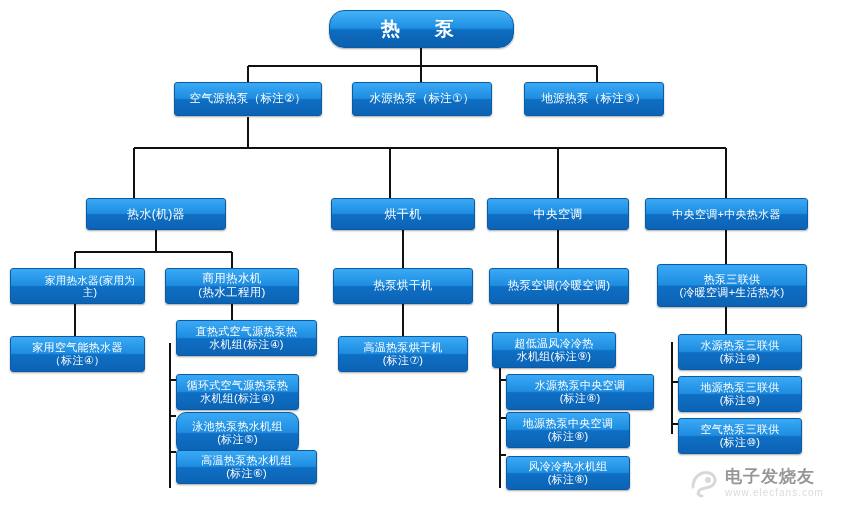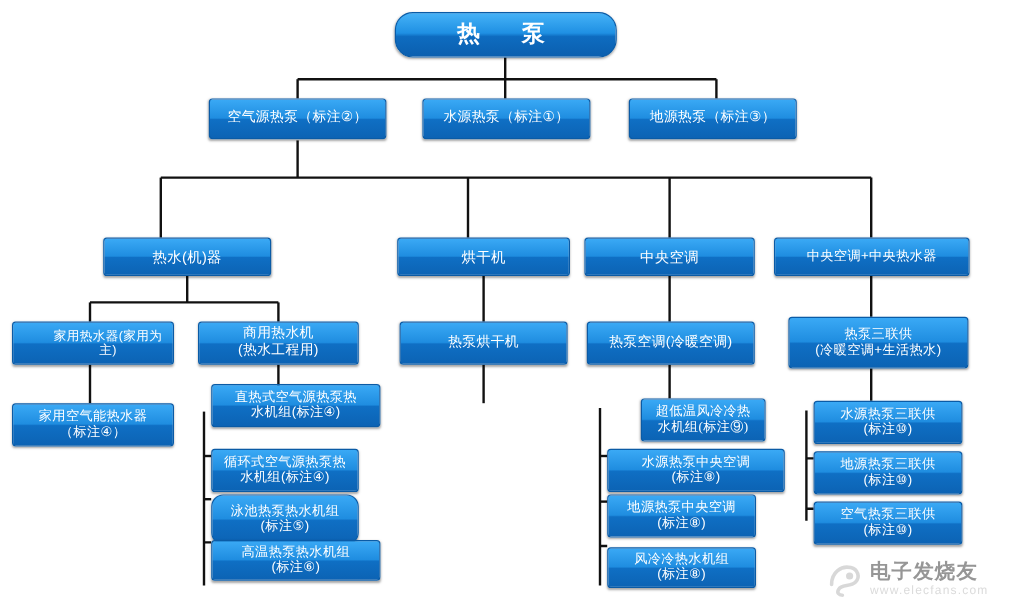--- a/index.html
+++ b/index.html
@@ -143,22 +143,24 @@
 
   <div class="node lvl5" style="left:176px;top:320px;width:141px;height:36px;">直热式空气源热泵热
 水机组(标注④)</div>
   <div class="node lvl5" style="left:176px;top:374px;width:123px;height:36px;">循环式空气源热泵热
 水机组(标注④)</div>
   <div class="node lvl5" style="left:176px;top:412px;width:123px;height:42px;border-radius:10px;">泳池热泵热水机组
 (标注⑤)</div>
   <div class="node lvl5" style="left:176px;top:450px;width:141px;height:34px;">高温热泵热水机组
 (标注⑥)</div>
 
+  <div class="node lvl5" style="left:338px;top:336px;width:130px;height:36px;">高温热泵烘干机
+(标注⑦)</div>
 
-  <div class="node lvl5" style="left:534px;top:332px;width:104px;height:36px;font-family:Liberation Serif, serif;">超低温风冷冷热
+  <div class="node lvl5" style="left:492px;top:332px;width:124px;height:36px;">超低温风冷冷热
 水机组(标注⑨)</div>
   <div class="node lvl5" style="left:506px;top:374px;width:148px;height:36px;">水源热泵中央空调
 (标注⑧)</div>
   <div class="node lvl5" style="left:506px;top:412px;width:124px;height:36px;">地源热泵中央空调
 (标注⑧)</div>
   <div class="node lvl5" style="left:506px;top:456px;width:124px;height:34px;">风冷冷热水机组
 (标注⑧)</div>
 
   <div class="node lvl5" style="left:678px;top:334px;width:124px;height:36px;">水源热泵三联供
 (标注⑩)</div>

